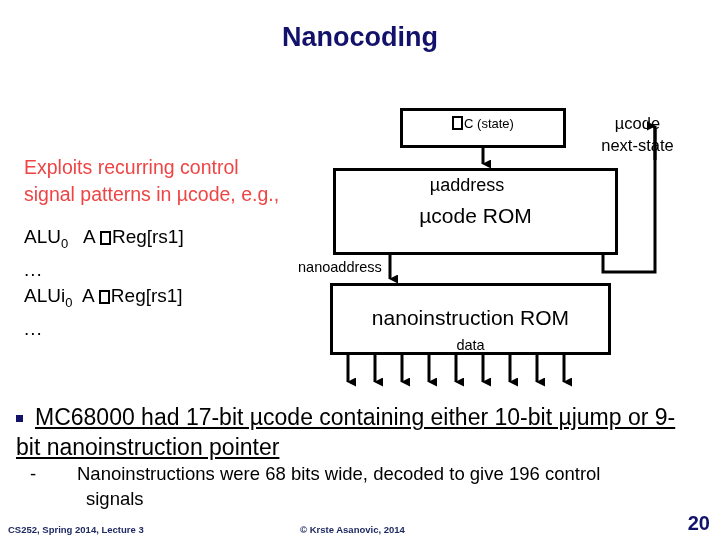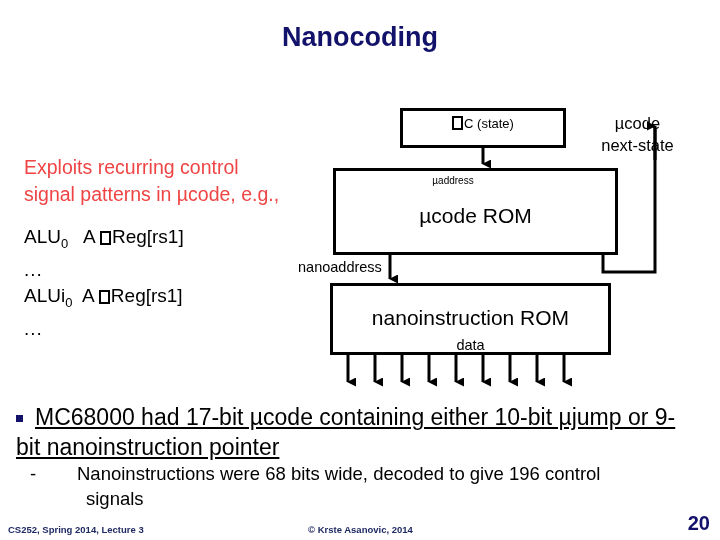--- a/index.html
+++ b/index.html
@@ -92,21 +92,21 @@
     position: absolute;
     color: #000000;
     white-space: nowrap;
   }
   #upc-label {
     left: 400px; top: 116px; width: 166px;
     text-align: center; font-size: 13px;
   }
   #uaddress-label {
     left: 333px; top: 175px; width: 240px;
-    text-align: center; font-size: 10px;
+    text-align: center; font-size: 18px; padding-left: 14px;
   }
   #ucode-rom-label {
     left: 333px; top: 204px; width: 285px;
     text-align: center; font-size: 21px;
   }
   #nanoaddress-label {
     left: 298px; top: 259px; font-size: 14.5px;
   }
   #nano-rom-label {
     left: 330px; top: 306px; width: 281px;
@@ -168,21 +168,21 @@
     background: #ffffff;
   }
   .footer-txt {
     position: absolute;
     font-size: 9.5px;
     color: #1f2a63;
     font-weight: bold;
     white-space: nowrap;
   }
   #footer-left   { left: 8px;  top: 524px; }
-  #footer-center { left: 300px; top: 524px; margin-left: 8px; }
+  #footer-center { left: 300px; top: 524px; }
   #page-number {
     position: absolute;
     right: 10px; top: 512px;
     font-size: 20px;
     font-weight: bold;
     color: #13126b;
   }
 </style>
 </head>
 <body>

